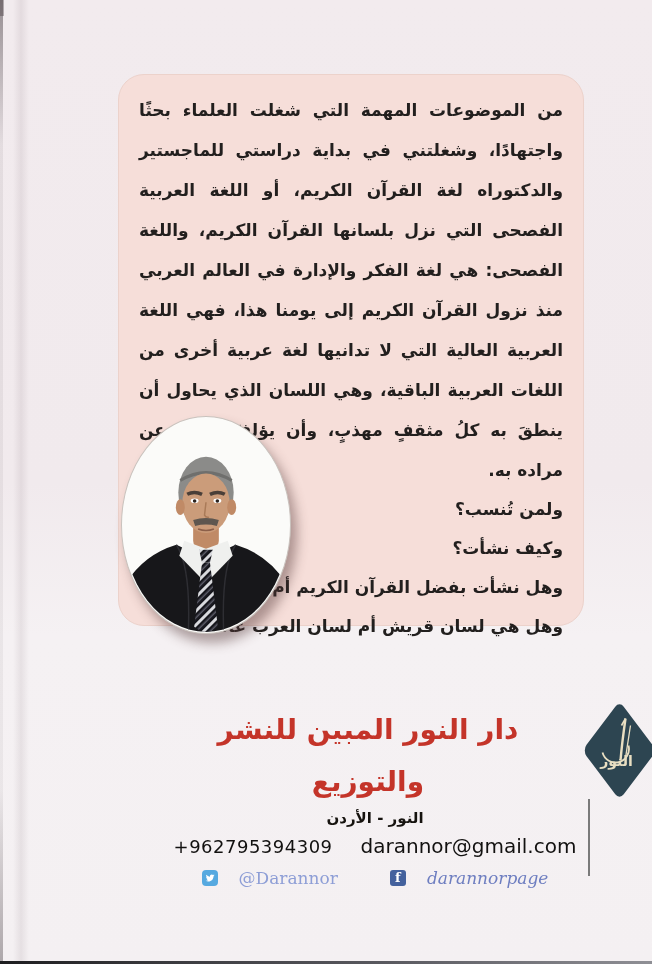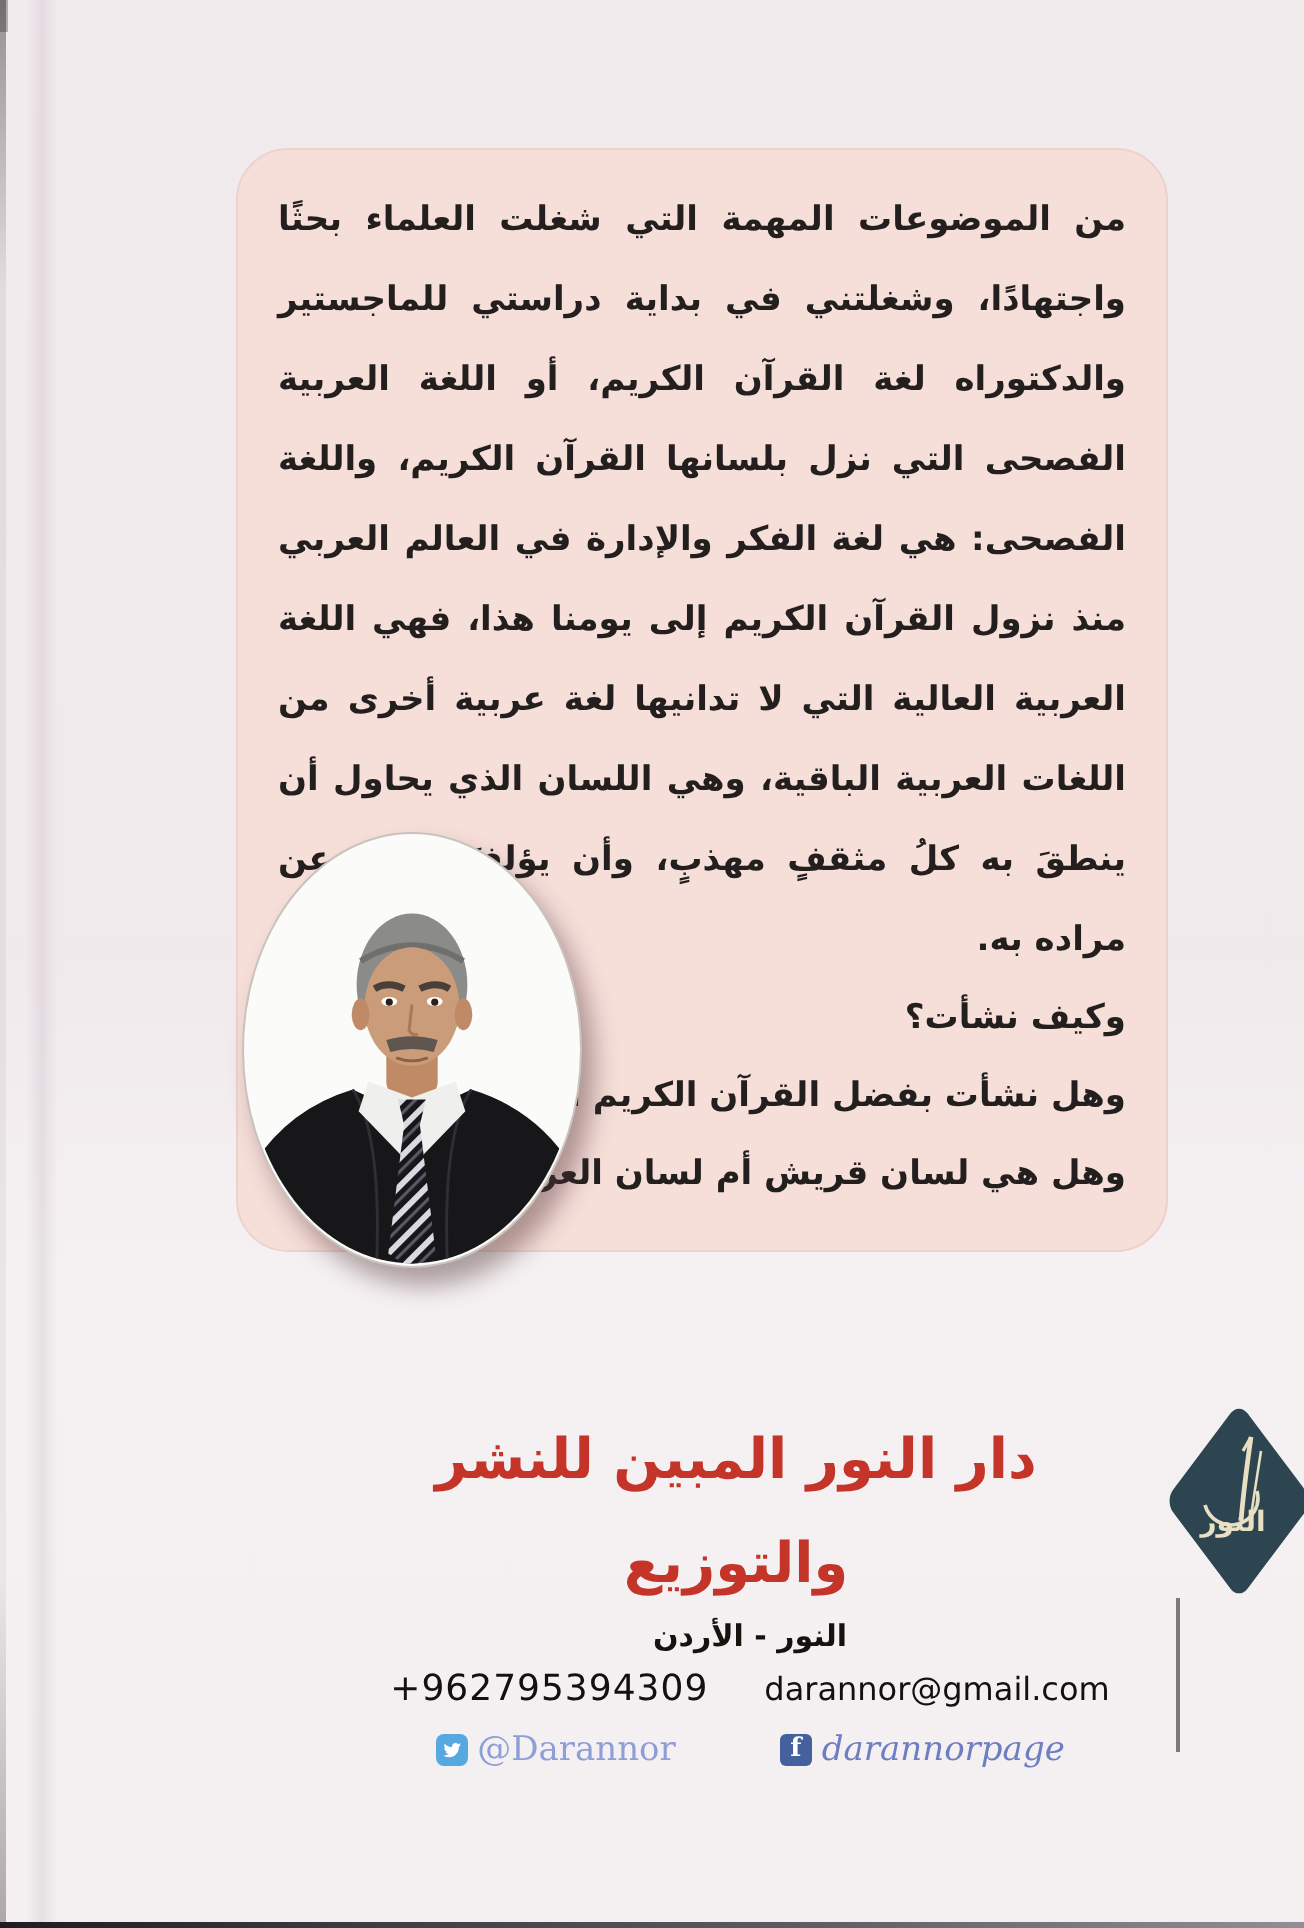--- a/index.html
+++ b/index.html
@@ -39,24 +39,24 @@
     background:#fbfbf9;border:1px solid #c9c2bd;box-sizing:border-box;
   }
   .portrait svg{display:block;width:100%;height:100%;}
 
   
   .footer{position:absolute;left:160px;top:704px;width:430px;text-align:center;z-index:1;}
   .pub-name{direction:rtl;color:#c43429;font-size:28px;font-weight:bold;line-height:52px;margin-right:14px;}
   .pub-location{direction:rtl;font-size:15px;font-weight:bold;color:#16130f;margin-top:1px;}
   .contact-row{display:flex;justify-content:center;align-items:baseline;gap:28px;margin-top:7px;color:#121110;}
   .phone{font-size:18px;font-weight:normal;letter-spacing:.5px;}
-  .email{font-size:16px;}
+  .email{font-size:20px;}
   .website{font-size:23px;font-weight:bold;color:#151210;margin-top:11px;}
   .social-row{display:flex;justify-content:center;align-items:center;gap:52px;margin-top:10px;}
-  .social-item{display:flex;align-items:center;gap:5px;font-family:"DejaVu Serif",serif;font-size:17px;justify-content:flex-end;}
+  .social-item{display:flex;align-items:center;gap:21px;font-family:"DejaVu Serif",serif;font-size:17px;justify-content:flex-end;}
   .icon-badge{width:16px;height:16px;display:flex;align-items:center;justify-content:center;flex:0 0 auto;}
   .icon-twitter{background:#56a9e0;border-radius:4px;}
   .icon-facebook{background:#44619d;border-radius:3px;color:#ffffff;
     font-family:"DejaVu Serif",serif;font-weight:bold;font-size:13px;line-height:16px;}
   .handle-tw{color:#8e9ed6;}
   .handle-fb{color:#6e7ec0;font-style:italic;}
 
   
   .diamond-logo{position:absolute;left:582px;top:701px;width:75px;height:99px;}
   .logo-stem{position:absolute;left:588px;top:799px;width:1.5px;height:77px;background:#7a7a7a;}
@@ -66,20 +66,21 @@
 
 <div class="page">
 
   <div class="left-edge"></div>
   <div class="left-crease"></div>
   <div class="corner-mark"></div>
 
   <div class="text-box">
     <p class="blurb">من الموضوعات المهمة التي شغلت العلماء بحثًا واجتهادًا، وشغلتني في بداية دراستي للماجستير والدكتوراه لغة القرآن الكريم، أو اللغة العربية الفصحى التي نزل بلسانها القرآن الكريم، واللغة الفصحى: هي لغة الفكر والإدارة في العالم العربي منذ نزول القرآن الكريم إلى يومنا هذا، فهي اللغة العربية العالية التي لا تدانيها لغة عربية أخرى من اللغات العربية الباقية، وهي اللسان الذي يحاول أن ينطقَ به كلُ مثقفٍ مهذبٍ، وأن يؤلفَ ويعبرَ عن مراده به.</p>
     <div class="questions">
+      <div class="question">ولمن تُنسب؟</div>
       <div class="question">وكيف نشأت؟</div>
       <div class="question">وهل نشأت بفضل القرآن الكريم أم كانت قبله؟</div>
       <div class="question">وهل هي لسان قريش أم لسان العرب عامة؟</div>
     </div>
   </div>
 
   <div class="portrait">
     <svg viewBox="0 0 170 218">
       <defs>
         <clipPath id="ovalClip">

